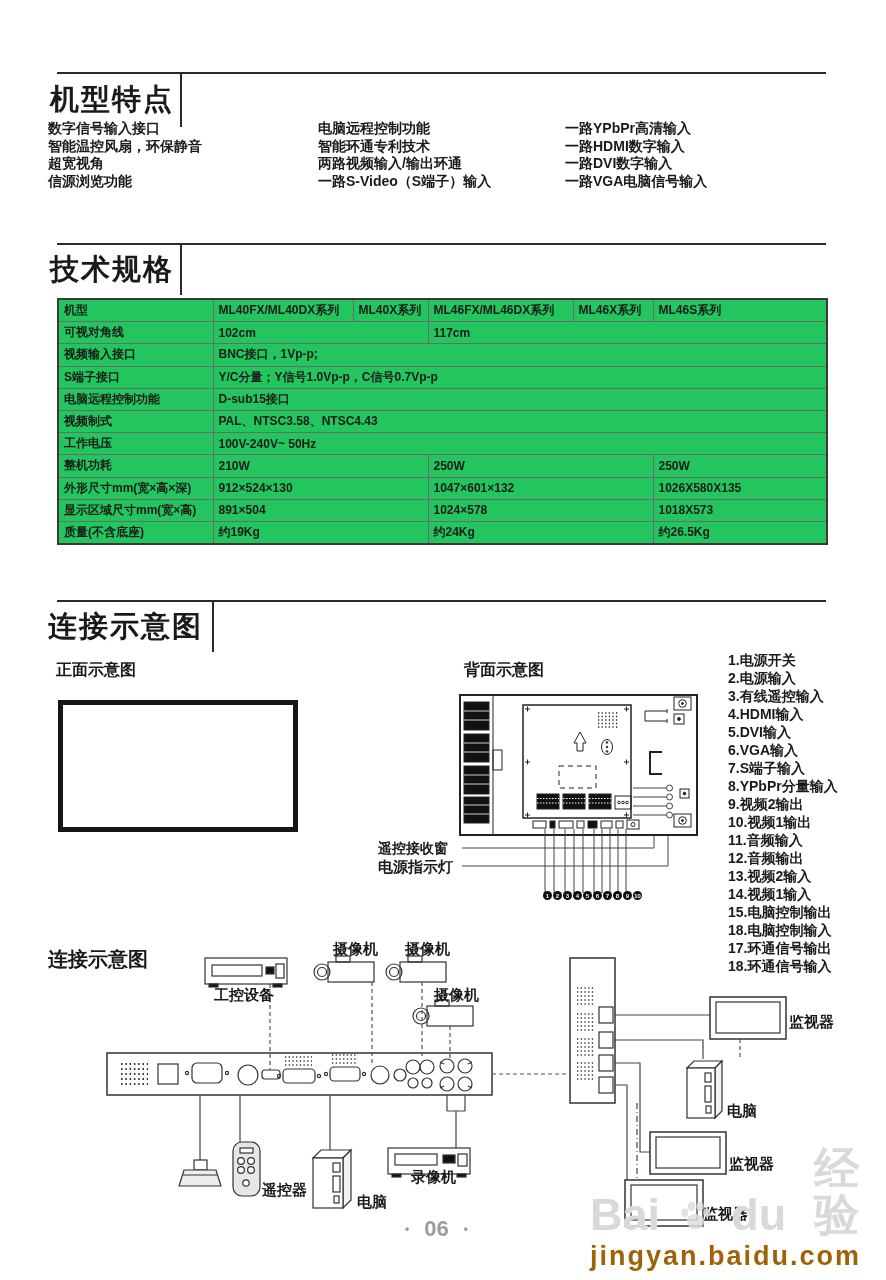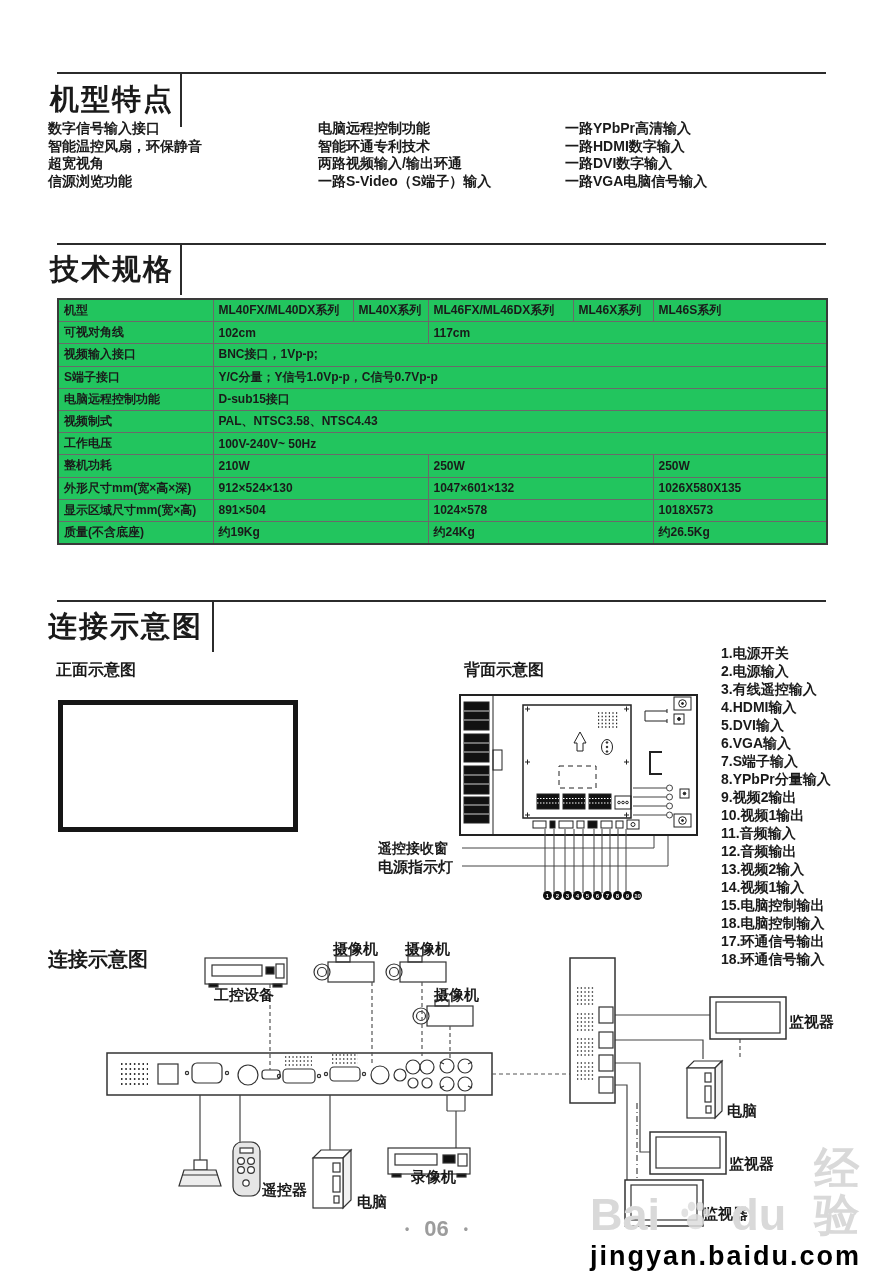--- a/index.html
+++ b/index.html
@@ -10,35 +10,35 @@
   .sec-title{position:absolute;margin:0;font-size:29px;font-weight:bold;letter-spacing:2px;white-space:nowrap;}
   .feat{position:absolute;left:48px;top:120px;display:flex;font-size:14px;font-weight:bold;line-height:17.5px;white-space:nowrap;}
   .feat-col1{width:270px;}
   .feat-col2{width:247px;}
   table.specs{position:absolute;left:57px;top:298px;border-collapse:collapse;table-layout:fixed;
               border:2px solid #3a3a3a;background:#22c55e;}
   table.specs td{border:1px solid #6a6a6a;font-size:12px;font-weight:bold;padding:1px 5px;height:19.2px;
                  white-space:nowrap;overflow:hidden;}
   .sub-label{position:absolute;font-weight:bold;font-size:16px;white-space:nowrap;}
   .front-rect{position:absolute;left:58px;top:700px;width:230px;height:122px;border:5px solid #161616;background:#fff;}
-  .back-list{position:absolute;left:711px;top:634px;margin:10px;padding:0;list-style:none;
+  .back-list{position:absolute;left:711px;top:634px;margin:17px;padding:0;list-style:none;
              font-size:14px;font-weight:bold;line-height:18px;white-space:nowrap;}
   .ports{position:absolute;left:543px;top:891px;display:flex;gap:1px;}
   .port-num{width:9px;height:9px;border-radius:50%;background:#0e0e0e;color:#fff;font-size:6px;font-weight:bold;
             display:flex;align-items:center;justify-content:center;}
   .dev-label{position:absolute;font-size:15px;font-weight:bold;white-space:nowrap;}
   .diagram{position:absolute;}
   .footer{position:absolute;left:405px;top:1216px;display:flex;align-items:center;gap:15px;
           color:#9c9c9c;font-size:22px;font-weight:bold;}
   .footer .dot{font-size:12px;}
   .wm{position:absolute;left:590px;top:1146px;z-index:6;color:#d9d9d9;font-weight:bold;
       text-shadow:0 0 1px #ffffff;pointer-events:none;}
   .wm-line1{font-size:45px;display:flex;align-items:flex-end;gap:18px;line-height:46px;}
   .wm-suffix{margin-left:10px;}
-  .wm-line2{font-size:27px;letter-spacing:2px;margin-top:3px;color:#000000;}
+  .wm-line2{font-size:27px;letter-spacing:2px;margin-top:3px;color:#a16207;}
 </style>
 </head>
 <body>
 
 <div class="page">
 
   <div class="rule" style="left:57px;top:72px;width:769px"></div>
   <div class="vline" style="left:180px;top:72px;height:55px"></div>
   <h1 class="sec-title" style="left:50px;top:80px">机型特点</h1>
   <div class="feat">

